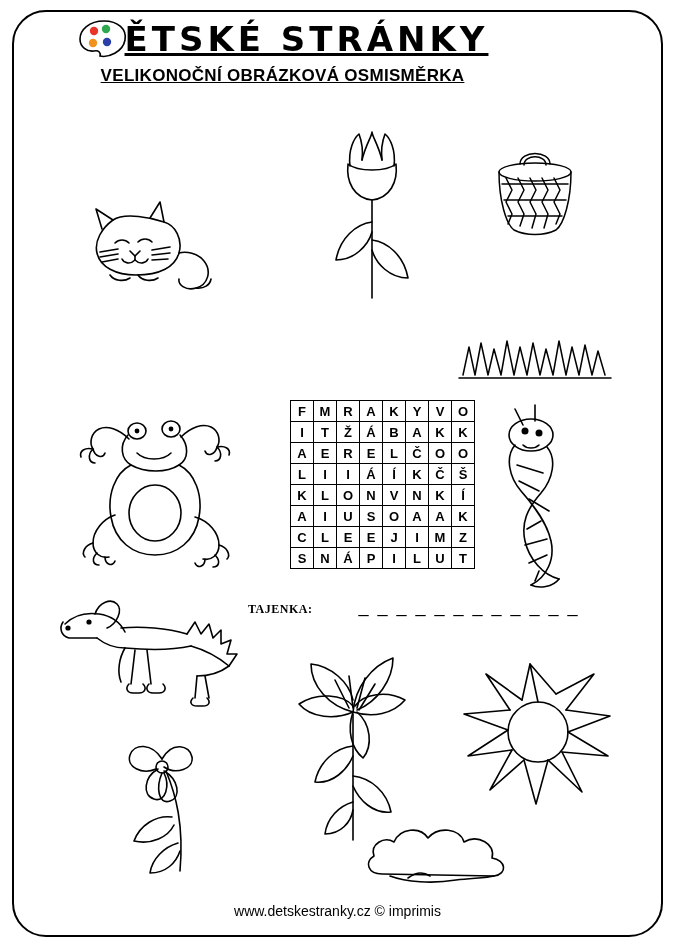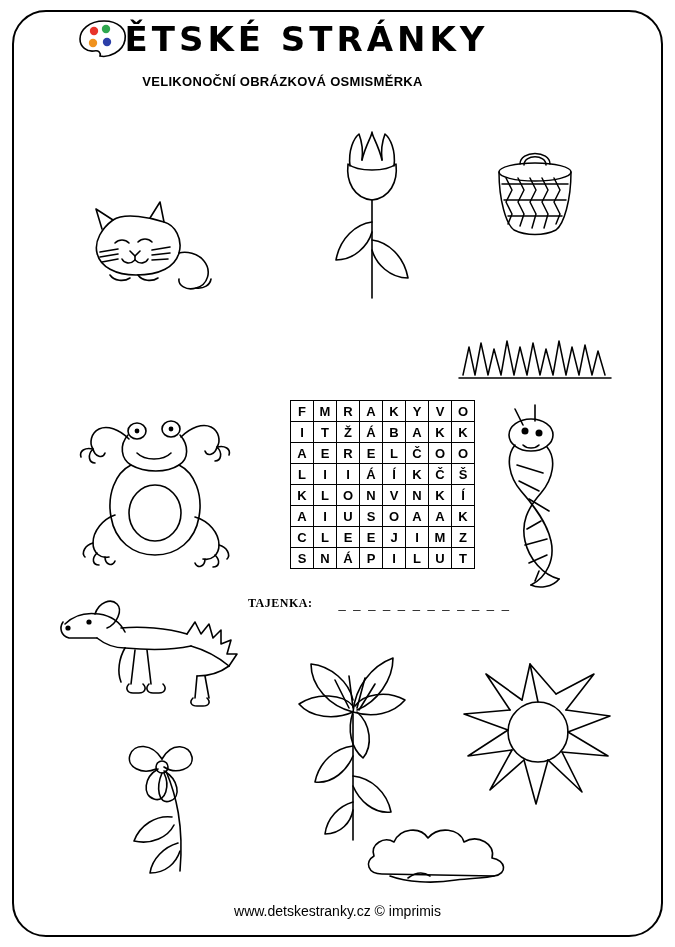--- a/index.html
+++ b/index.html
@@ -32,44 +32,45 @@
     border-radius: 34px;
   }
 
   
   .header {
     position: absolute;
     left: 0;
     top: 18px;
     width: 565px;
     text-align: center;
+    text-decoration: underline;
   }
   .logo-row {
     display: flex;
     align-items: center;
     justify-content: center;
     gap: 0px;
   }
   .palette {
     width: 54px;
     height: 42px;
     position: relative;
     margin-right: -6px;
   }
   .site-title {
     font-family: "DejaVu Sans", sans-serif;
     font-weight: bold;
     font-size: 34px;
     letter-spacing: 4px;
   }
   .subtitle {
-    margin-top: 14px;
+    margin-top: 6px;
     font-family: "Liberation Sans", sans-serif;
     font-weight: bold;
-    font-size: 13px;
+    font-size: 17px;
     letter-spacing: 0.3px;
   }
 
   
   .grid-wrap {
     position: absolute;
     left: 290px;
     top: 400px;
   }
   table.wordgrid {
@@ -97,23 +98,24 @@
     gap: 26px;
   }
   .tajenka-label {
     font-family: "Liberation Serif", serif;
     font-weight: bold;
     font-size: 12px;
     letter-spacing: 0.5px;
   }
   .tajenka-blanks {
     font-family: "Liberation Sans", sans-serif;
-    font-size: 13px;
+    font-size: 18px;
     letter-spacing: 2px;
     white-space: nowrap;
+    margin-left: 20px;
   }
 
   
   .footer {
     position: absolute;
     left: 0;
     bottom: 28px;
     width: 675px;
     text-align: center;
     font-family: "Liberation Sans", sans-serif;

